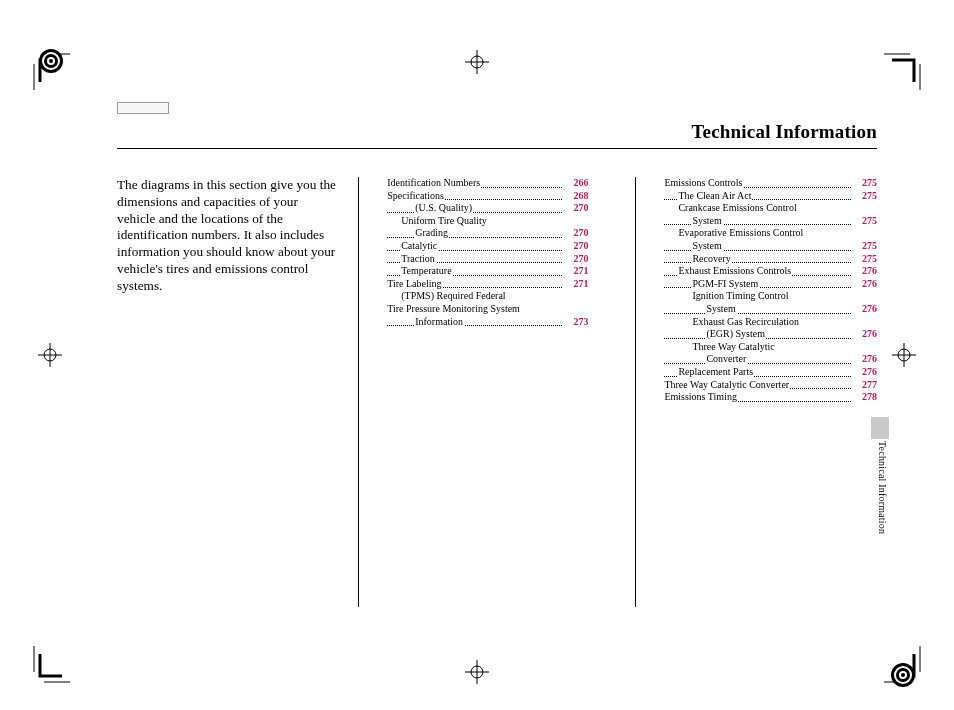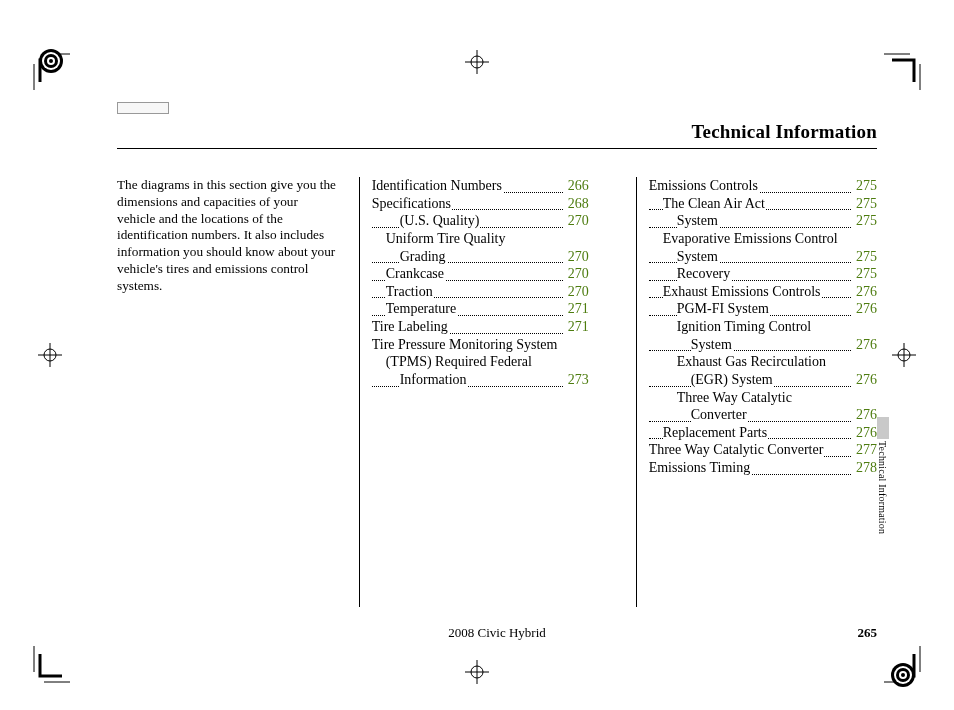--- a/index.html
+++ b/index.html
@@ -49,22 +49,22 @@
   }
   .intro-col {
     width: 238px;
     font-size: 13.3px;
     line-height: 1.26;
     padding-right: 6px;
   }
   .toc-col {
     width: 240px;
     border-left: 1px solid #000;
-    padding-left: 12px;
-    font-size: 14px;
+    padding-left: 28px;
+    font-size: 10px;
     line-height: 1.26;
   }
   .toc-col.right {
     width: 252px;
     margin-left: 33px;
   }
   .toc-entry {
     position: relative;
     display: block;
     white-space: nowrap;
@@ -83,22 +83,23 @@
     bottom: 2px;
     border-bottom: 1px dotted #000;
     z-index: 1;
   }
   .toc-entry .pg {
     position: absolute;
     right: 0;
     bottom: 0;
     background: #fff;
     padding-left: 2px;
-    color: #4d7c0f;
+    color: #be185d;
     z-index: 2;
+    font-weight: bold;
   }
   .indent1 { padding-left: 14px; }
   .indent2 { padding-left: 28px; }
   .indent3 { padding-left: 42px; }
   .sidetab {
     position: absolute;
     right: -12px;
     top: 312px;
     width: 18px;
     height: 22px;
@@ -225,31 +226,32 @@
   </div>
 
   <div class="body">
     <div class="intro-col">The diagrams in this section give you the dimensions and capacities of your vehicle and the locations of the identification numbers. It also includes information you should know about your vehicle's tires and emissions control systems.</div>
     <div class="toc-col" id="toc-col-1">
         <div class="toc-entry"><span class="txt">Identification Numbers</span><span class="dots"></span><a class="pg">266</a></div>
         <div class="toc-entry"><span class="txt">Specifications</span><span class="dots"></span><a class="pg">268</a></div>
         <div class="toc-entry indent2"><span class="txt">(U.S. Quality)</span><span class="dots"></span><a class="pg">270</a></div>
         <div class="toc-entry indent1"><span class="txt">Uniform Tire Quality</span></div>
         <div class="toc-entry indent2"><span class="txt">Grading</span><span class="dots"></span><a class="pg">270</a></div>
-        <div class="toc-entry indent1"><span class="txt">Crankcase</span><span class="dots"></span><a class="pg">270</a></div>
+        <div class="toc-entry indent1"><span class="txt">Catalytic</span><span class="dots"></span><a class="pg">270</a></div>
         <div class="toc-entry indent1"><span class="txt">Traction</span><span class="dots"></span><a class="pg">270</a></div>
         <div class="toc-entry indent1"><span class="txt">Temperature</span><span class="dots"></span><a class="pg">271</a></div>
         <div class="toc-entry"><span class="txt">Tire Labeling</span><span class="dots"></span><a class="pg">271</a></div>
+        <div class="toc-entry indent1"><span class="txt">(TPMS)   Required Federal</span></div>
         <div class="toc-entry"><span class="txt">Tire Pressure Monitoring System</span></div>
-        <div class="toc-entry indent1"><span class="txt">(TPMS)   Required Federal</span></div>
         <div class="toc-entry indent2"><span class="txt">Information</span><span class="dots"></span><a class="pg">273</a></div>
       </div>
     <div class="toc-col right" id="toc-col-2">
         <div class="toc-entry"><span class="txt">Emissions Controls</span><span class="dots"></span><a class="pg">275</a></div>
         <div class="toc-entry indent1"><span class="txt">The Clean Air Act</span><span class="dots"></span><a class="pg">275</a></div>
+        <div class="toc-entry indent1"><span class="txt">Crankcase Emissions Control</span></div>
         <div class="toc-entry indent2"><span class="txt">System</span><span class="dots"></span><a class="pg">275</a></div>
         <div class="toc-entry indent1"><span class="txt">Evaporative Emissions Control</span></div>
         <div class="toc-entry indent2"><span class="txt">System</span><span class="dots"></span><a class="pg">275</a></div>
         <div class="toc-entry indent2"><span class="txt">Recovery</span><span class="dots"></span><a class="pg">275</a></div>
         <div class="toc-entry indent1"><span class="txt">Exhaust Emissions Controls</span><span class="dots"></span><a class="pg">276</a></div>
         <div class="toc-entry indent2"><span class="txt">PGM-FI System</span><span class="dots"></span><a class="pg">276</a></div>
         <div class="toc-entry indent2"><span class="txt">Ignition Timing Control</span></div>
         <div class="toc-entry indent3"><span class="txt">System</span><span class="dots"></span><a class="pg">276</a></div>
         <div class="toc-entry indent2"><span class="txt">Exhaust Gas Recirculation</span></div>
         <div class="toc-entry indent3"><span class="txt">(EGR) System</span><span class="dots"></span><a class="pg">276</a></div>
@@ -257,17 +259,13 @@
         <div class="toc-entry indent3"><span class="txt">Converter</span><span class="dots"></span><a class="pg">276</a></div>
         <div class="toc-entry indent1"><span class="txt">Replacement Parts</span><span class="dots"></span><a class="pg">276</a></div>
         <div class="toc-entry"><span class="txt">Three Way Catalytic Converter</span><span class="dots"></span><a class="pg">277</a></div>
         <div class="toc-entry"><span class="txt">Emissions Timing</span><span class="dots"></span><a class="pg">278</a></div>
       </div>
   </div>
 
   <div class="sidetab"></div>
   <div class="sidetab-label">Technical Information</div>
 
-  <div class="footer">
-    <span class="footer-center">2008  Civic  Hybrid</span>
-    <span class="footer-page">265</span>
-  </div>
 </div>
 
 </body></html>

